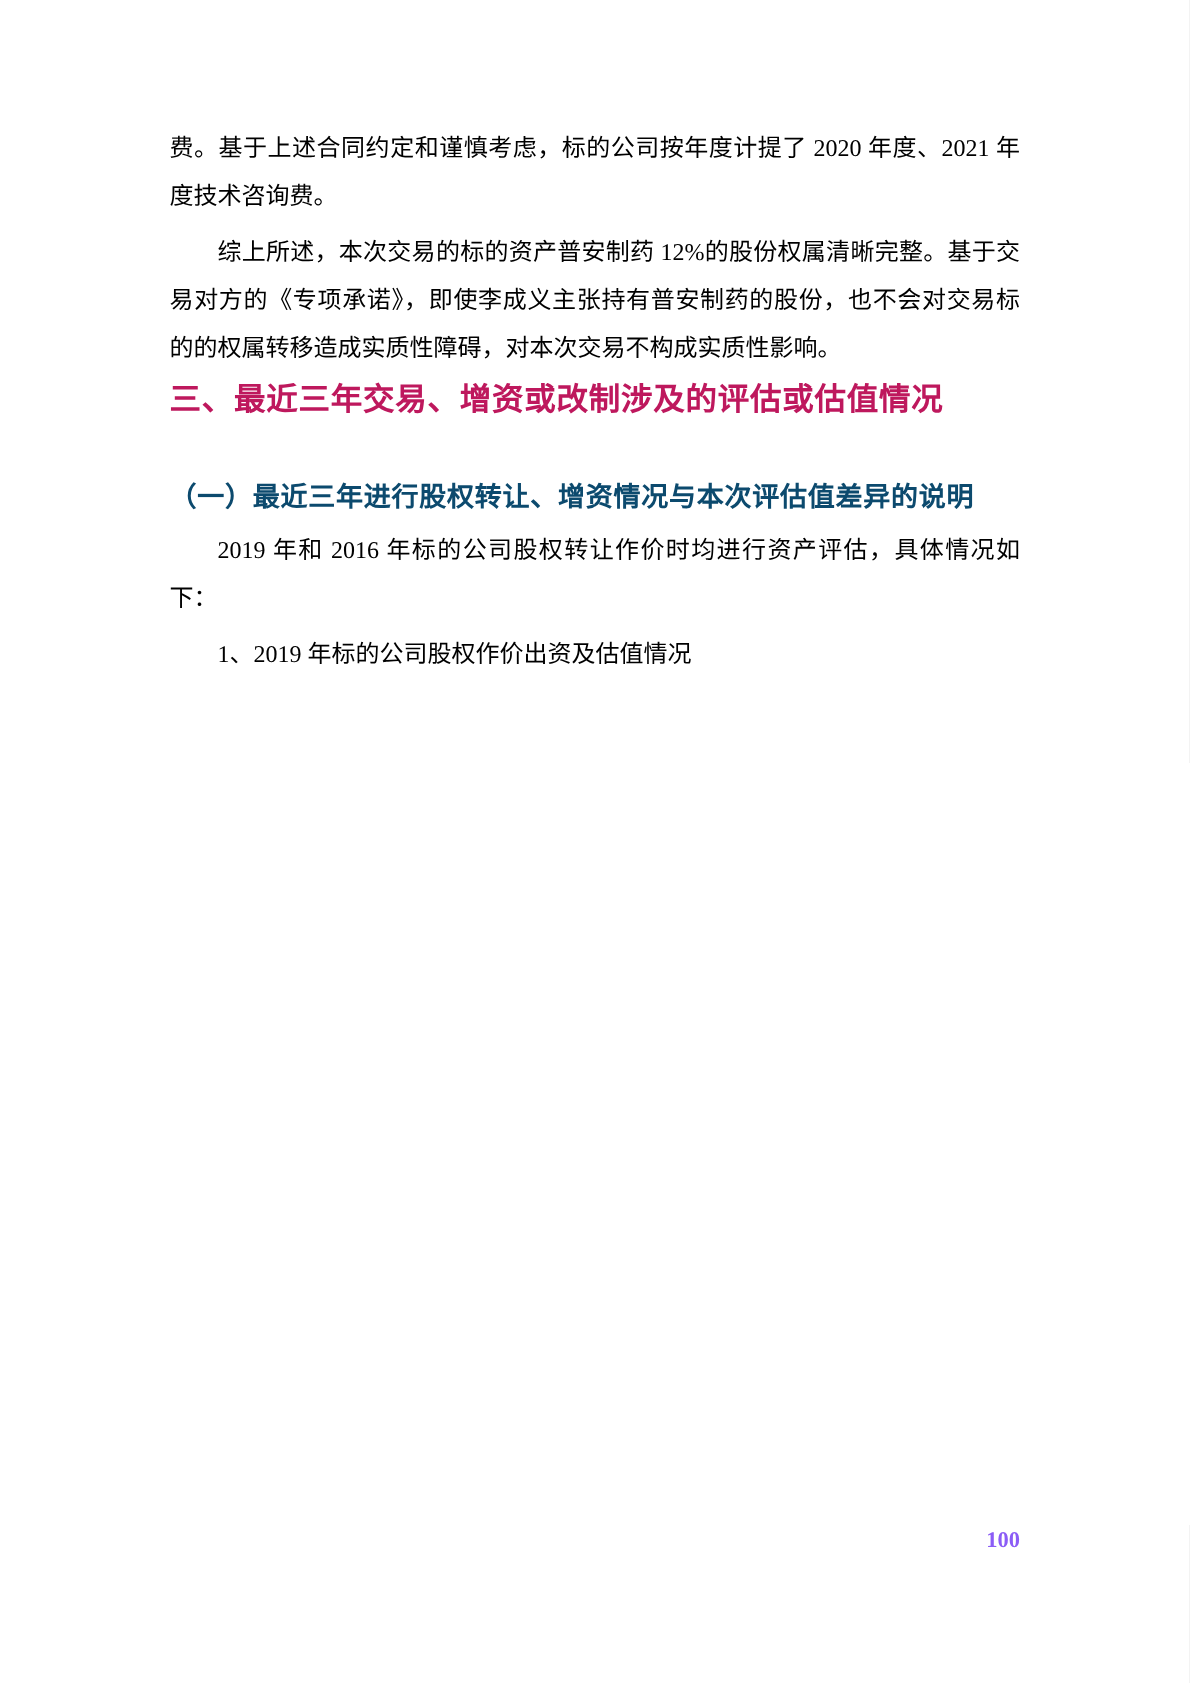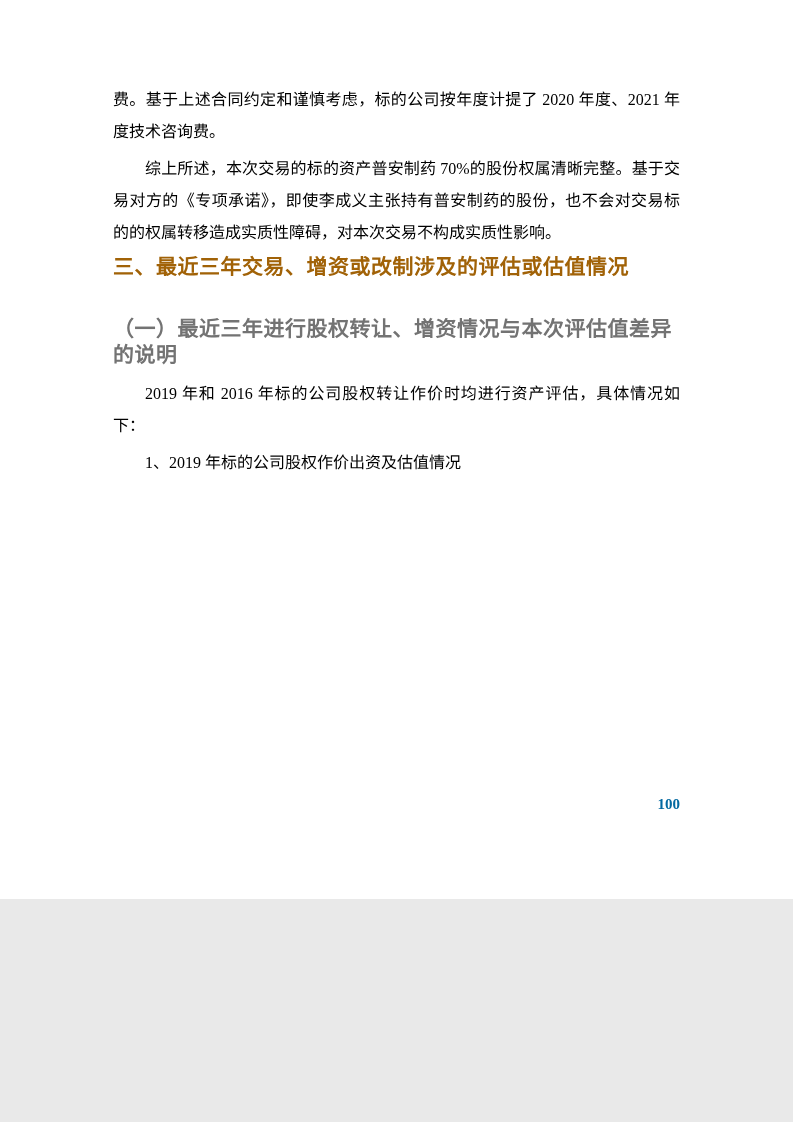--- a/index.html
+++ b/index.html
@@ -5,21 +5,21 @@
 <style>
   * { box-sizing: border-box; margin: 0; padding: 0; }
   html, body {
     width: 793px;
     background: #e9e9e9;
     font-family: "Liberation Serif", "DejaVu Serif", serif;
   }
   .page {
     position: relative;
     width: 793px;
-    height: 899px;
+    height: 1122px;
     background: #ffffff;
     overflow: hidden;
   }
   .content {
     position: absolute;
     top: 84px;
     left: 113px;
     width: 567px;
   }
   p.body {
@@ -36,54 +36,54 @@
     text-indent: 0;
   }
   p.body.space-after {
     margin-bottom: 20px;
   }
   .h1 {
     font-family: "Liberation Sans", "DejaVu Sans", sans-serif;
     font-weight: bold;
     font-size: 21px;
     line-height: 26px;
-    color: #a16207;
+    color: #be185d;
     margin: 2px 0 38px 0;
     letter-spacing: 0.5px;
   }
   .h2 {
-    font-family: Liberation Mono, monospace;
+    font-family: Liberation Serif, serif;
     font-weight: bold;
-    font-size: 21px;
+    font-size: 18px;
     line-height: 26px;
-    color: #737373;
+    color: #0c4a6e;
     margin: 0 0 8px 0;
     letter-spacing: 0.5px;
   }
   .page-number {
     position: absolute;
     right: 113px;
     bottom: 86px;
     font-family: "Liberation Serif", "DejaVu Serif", serif;
     font-weight: bold;
     font-size: 15px;
-    color: #0369a1;
+    color: #8b5cf6;
   }
 </style>
 </head>
 <body>
 
 <div class="page">
   <main class="content">
 
     <p class="body continuation">费。基于上述合同约定和谨慎考虑，标的公司按年度计提了 2020 年度、2021 年度技术咨询费。</p>
 
 
 
-    <p class="body">综上所述，本次交易的标的资产普安制药 70%的股份权属清晰完整。基于交易对方的《专项承诺》，即使李成义主张持有普安制药的股份，也不会对交易标的的权属转移造成实质性障碍，对本次交易不构成实质性影响。</p>
+    <p class="body">综上所述，本次交易的标的资产普安制药 12%的股份权属清晰完整。基于交易对方的《专项承诺》，即使李成义主张持有普安制药的股份，也不会对交易标的的权属转移造成实质性障碍，对本次交易不构成实质性影响。</p>
 
     <h1 class="h1">三、最近三年交易、增资或改制涉及的评估或估值情况</h1>
 
     <h2 class="h2">（一）最近三年进行股权转让、增资情况与本次评估值差异的说明</h2>
 
     <p class="body">2019 年和 2016 年标的公司股权转让作价时均进行资产评估，具体情况如下：</p>
 
     <p class="body space-after">1、2019 年标的公司股权作价出资及估值情况</p>
 
 

